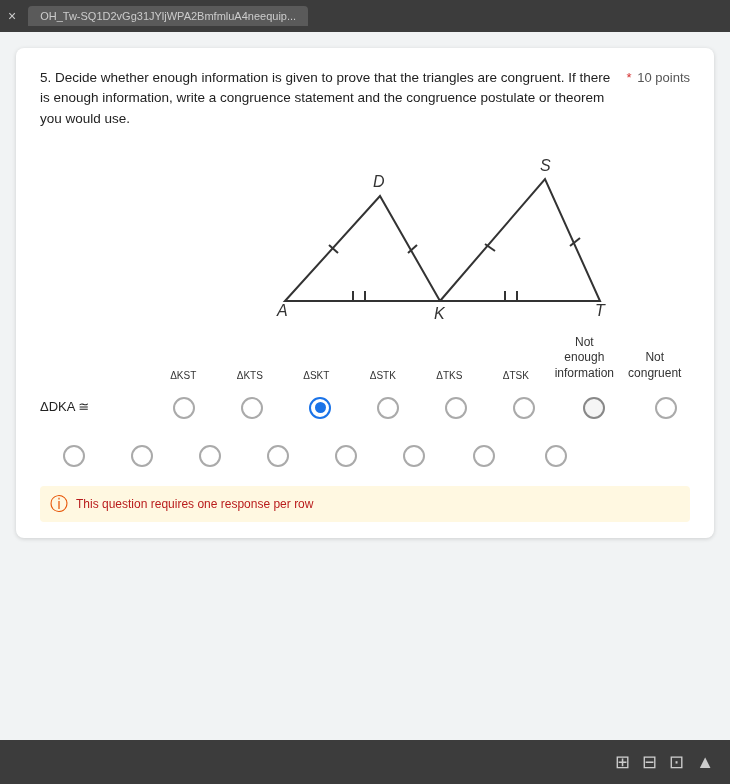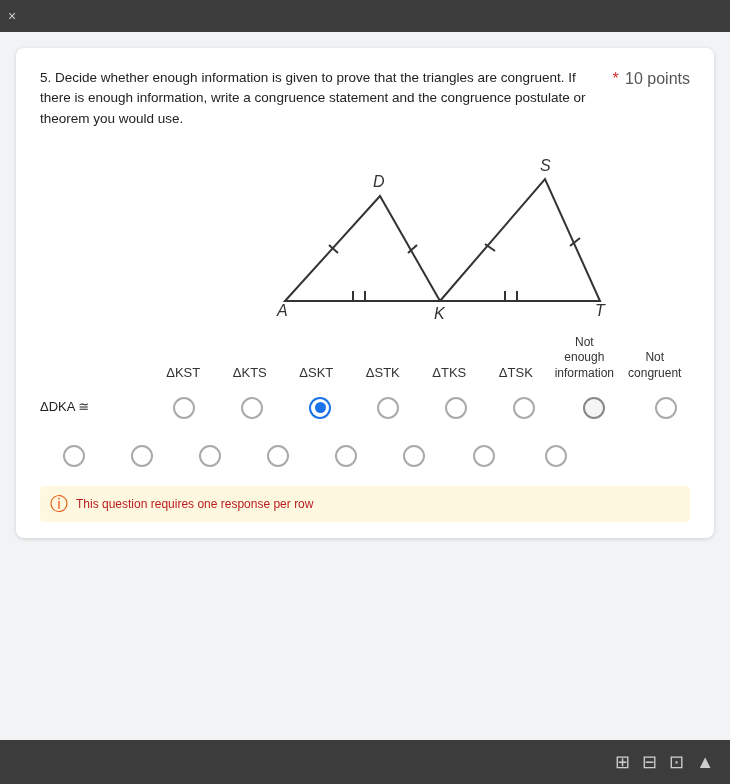--- a/index.html
+++ b/index.html
@@ -57,21 +57,21 @@
       margin-bottom: 8px;
     }
     .question-text {
       font-size: 13.5px;
       line-height: 1.5;
       color: #222;
       flex: 1;
       max-width: 580px;
     }
     .points-badge {
-      font-size: 16px;
+      font-size: 13px;
       color: #555;
       white-space: nowrap;
       margin-left: 14px;
       padding-top: 2px;
     }
     .required-star {
       color: #d32f2f;
       margin-right: 2px;
     }
 
@@ -87,21 +87,21 @@
       margin-top: 4px;
     }
 
     .column-headers {
       display: flex;
       align-items: flex-end;
       padding-bottom: 4px;
       margin-left: 110px;
     }
     .col-header {
-      font-size: 13px;
+      font-size: 10px;
       color: #333;
       text-align: center;
       line-height: 1.3;
     }
     .col-option { width: 68px; }
     .col-not-enough {
       width: 72px;
       font-size: 12px;
       text-align: center;
       line-height: 1.3;
@@ -215,20 +215,21 @@
     
     svg.diagram {
       overflow: visible;
     }
   </style>
 </head>
 <body>
 
 <div class="browser-bar">
   <span class="close-x">×</span>
+  <div class="browser-tab">OH_Tw-SQ1D2vGg31JYljWPA2BmfmluA4neequip...</div>
 </div>
 
 <div class="card">
 
   <div class="question-header">
     <div class="question-text">
       <span>5.</span>
       <span>Decide whether enough information is given to prove that the triangles are congruent. If there is enough information, write a congruence statement and the congruence postulate or theorem you would use.</span>
     </div>
     <div class="points-badge">

